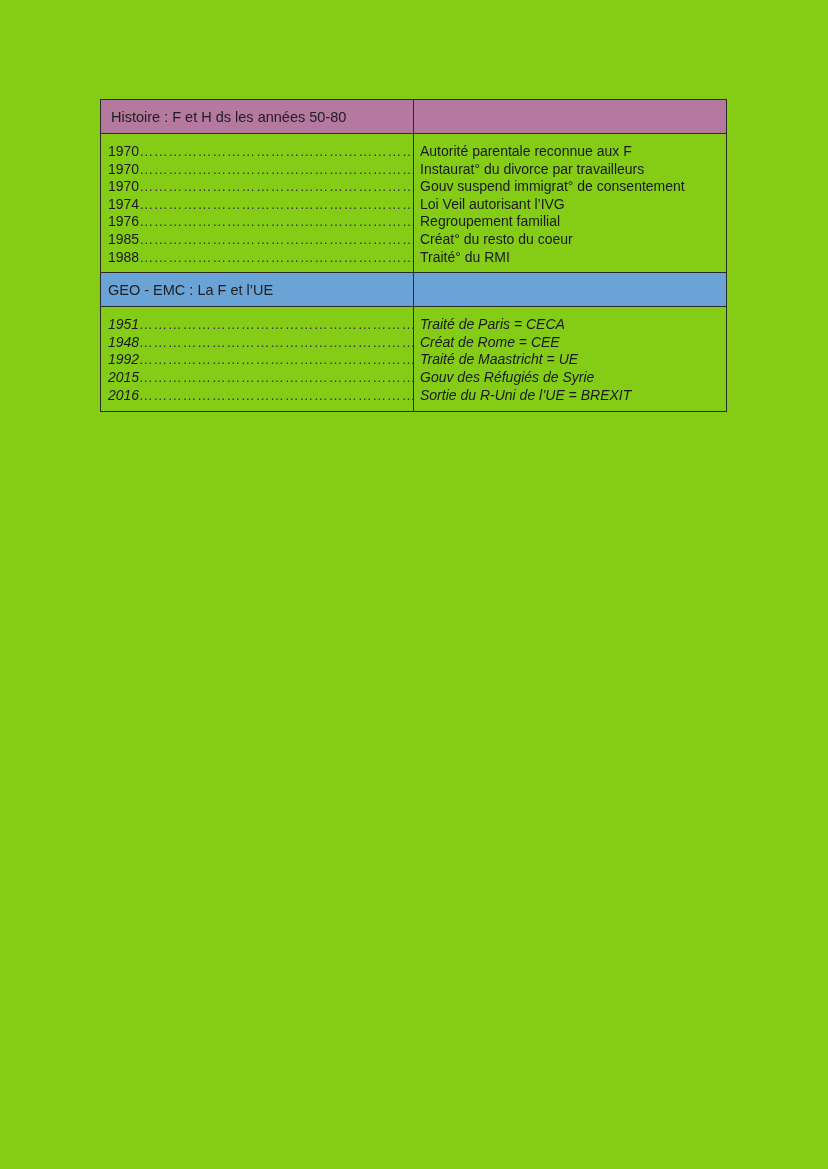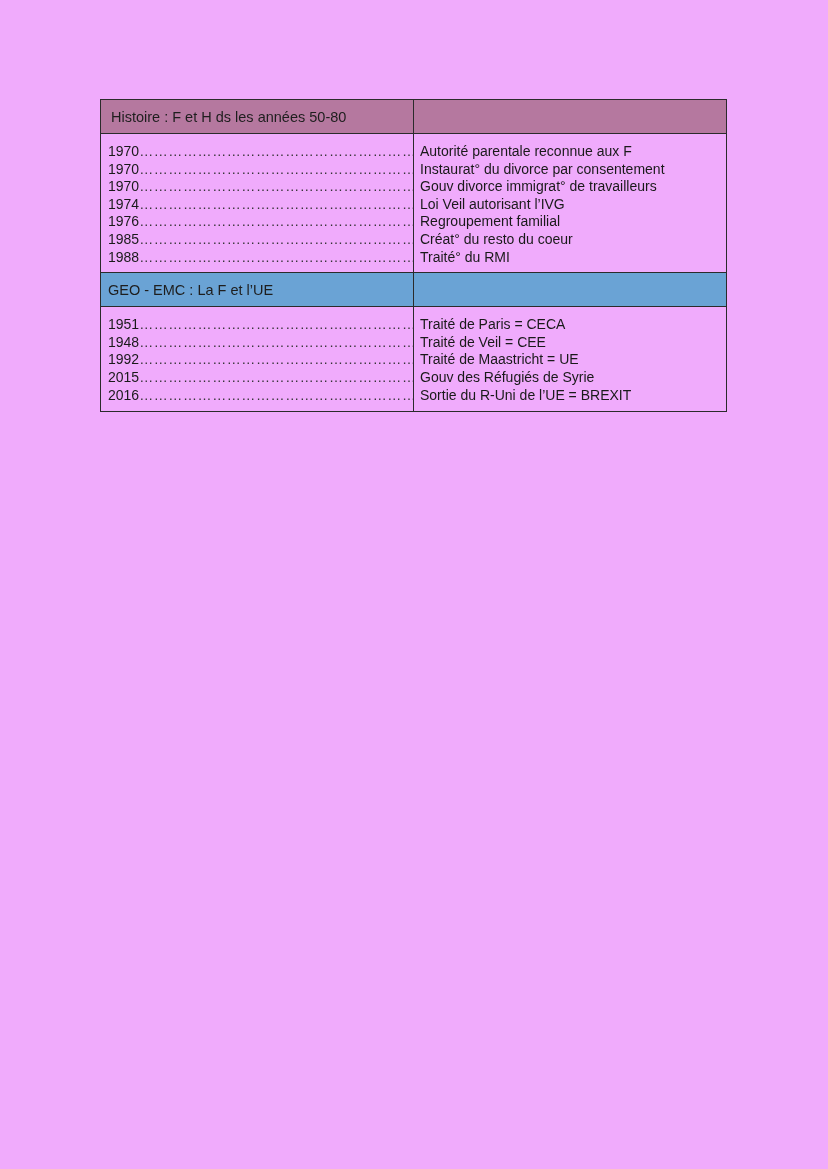--- a/index.html
+++ b/index.html
@@ -1,37 +1,37 @@
 <!DOCTYPE html>
 <html><head>
   <meta charset="utf-8">
   <style>
     html, body { margin: 0; padding: 0; background: #ffffff; }
     body { width: 828px; height: 1169px; position: relative; font-family: "Liberation Sans", sans-serif; color: #1a1a1a; }
-    .page { position: absolute; left: 0; top: 0; width: 828px; height: 1169px; background: #f0abfc; }
+    .page { position: absolute; left: 0; top: 0; width: 828px; height: 1169px; background: #84cc16; }
     table.recap {
       position: absolute; left: 100px; top: 99px;
       width: 626px; border-collapse: collapse;
       table-layout: fixed;
     }
     table.recap td { border: 1.5px solid #2b2b2b; vertical-align: top; padding: 0; }
     col.c1 { width: 313px; }
     col.c2 { width: 313px; }
     tr.hdr td { height: 33px; vertical-align: middle; }
     tr.hdr.h1 td { background: #b5789f; }
     tr.hdr.h2 td { background: #6aa3d5; margin-left: 34px; }
     .hdr-label { font-size: 14.5px; color: #1e1e1e; padding-left: 10px; white-space: nowrap; }
     tr.hdr.h2 .hdr-label { padding-left: 7px; }
     .body-cell { padding: 9px 0 6px 0; }
     .line { font-size: 14px; line-height: 17.6px; white-space: nowrap; overflow: hidden; }
     .left .line { padding-left: 7px; }
     .right .line { padding-left: 6px; }
     .dots { letter-spacing: 0.6px; color: #333; }
     tr.b1 td { height: 138px; border-radius: 7px; }
-    tr.b2 td { height: 104px; }
+    tr.b2 td { height: 104px; font-style: italic; }
   </style>
 </head>
 <body>
 
 <div class="page">
   <table class="recap">
     <colgroup>
         <col class="c1">
         <col class="c2">
       </colgroup>
@@ -50,22 +50,22 @@
           <div class="line"><span>1970</span><span class="dots">…………………………………………………</span></div>
           <div class="line"><span>1974</span><span class="dots">…………………………………………………</span></div>
           <div class="line"><span>1976</span><span class="dots">…………………………………………………</span></div>
           <div class="line"><span>1985</span><span class="dots">…………………………………………………</span></div>
           <div class="line"><span>1988</span><span class="dots">…………………………………………………</span></div>
         </div>
           </td>
         <td class="right">
             <div class="body-cell">
           <div class="line">Autorité parentale reconnue aux F</div>
-          <div class="line">Instaurat° du divorce par consentement</div>
-          <div class="line">Gouv divorce immigrat° de travailleurs</div>
+          <div class="line">Instaurat° du divorce par travailleurs</div>
+          <div class="line">Gouv suspend immigrat° de consentement</div>
           <div class="line">Loi Veil autorisant l’IVG</div>
           <div class="line">Regroupement familial</div>
           <div class="line">Créat° du resto du coeur</div>
           <div class="line">Traité° du RMI</div>
         </div>
           </td>
       </tr>
       <tr class="hdr h2">
         <td>
             <div class="hdr-label">GEO - EMC : La F et l’UE</div>
@@ -78,21 +78,21 @@
           <div class="line"><span>1951</span><span class="dots">…………………………………………………</span></div>
           <div class="line"><span>1948</span><span class="dots">…………………………………………………</span></div>
           <div class="line"><span>1992</span><span class="dots">…………………………………………………</span></div>
           <div class="line"><span>2015</span><span class="dots">…………………………………………………</span></div>
           <div class="line"><span>2016</span><span class="dots">…………………………………………………</span></div>
         </div>
           </td>
         <td class="right">
             <div class="body-cell">
           <div class="line">Traité de Paris = CECA</div>
-          <div class="line">Traité de Veil = CEE</div>
+          <div class="line">Créat de Rome = CEE</div>
           <div class="line">Traité de Maastricht = UE</div>
           <div class="line">Gouv des Réfugiés de Syrie</div>
           <div class="line">Sortie du R-Uni de l’UE = BREXIT</div>
         </div>
           </td>
       </tr>
     </tbody>
   </table>
 </div>
 

